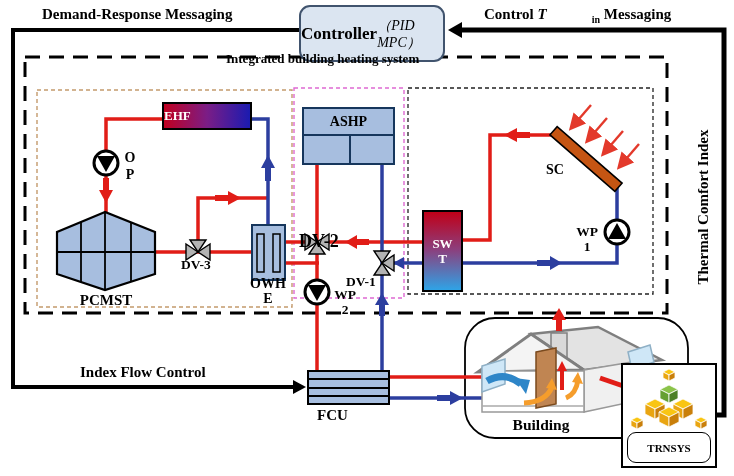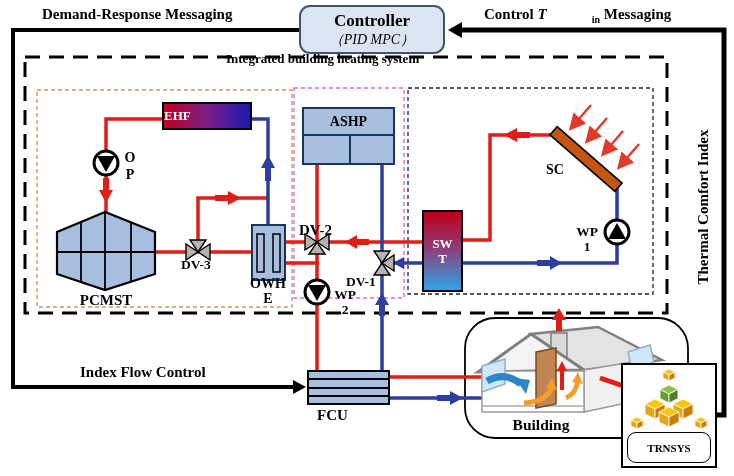--- a/index.html
+++ b/index.html
@@ -3,22 +3,22 @@
 <meta charset="utf-8">
 <style>
   html,body{margin:0;padding:0;background:#fff;}
   #canvas{position:relative;width:734px;height:476px;background:#fff;overflow:hidden;
           font-family:"Liberation Serif","DejaVu Serif",serif;}
   #wires{position:absolute;left:0;top:0;z-index:1;}
   .lbl{position:absolute;z-index:3;font-weight:bold;color:#000;white-space:nowrap;line-height:1.1;}
   .box{position:absolute;z-index:2;box-sizing:border-box;}
   .ctr{text-align:center;}
   
-  #controller{left:299px;top:5px;width:146px;height:49px;border:2.5px solid #41546e;border-radius:11px;
-              background:#dbe5f1;display:flex;flex-direction:column;align-items:center;justify-content:center;}
+  #controller{left:299px;top:5px;width:146px;height:57px;border:2.5px solid #41546e;border-radius:11px;
+              background:#dbe5f1;display:flex;align-items:center;justify-content:center;}
   #controller .t1{font-weight:bold;font-size:17px;line-height:20px;}
   #controller .t2{font-style:italic;font-size:14px;line-height:17px;}
   
   #ehf{left:162px;top:102px;width:90px;height:28px;border:2px solid #000;
        background:linear-gradient(90deg,#c00020,#7b1d86 50%,#1b1bb0);
        color:#fff;font-weight:bold;font-size:13px;display:flex;align-items:center;justify-content:flex-start;}
   #ashp{left:302px;top:107px;width:93px;height:58px;border:2px solid #16365c;background:#a7bedf;}
   #ashp .ttl{height:25px;border-bottom:2px solid #16365c;display:flex;align-items:center;justify-content:center;
              font-weight:bold;font-size:14px;}
   #ashp .div{position:absolute;left:50%;top:27px;bottom:0;width:2px;background:#16365c;}
@@ -246,21 +246,21 @@
 <div class="lbl ctr" style="left:121px;top:149px;width:18px;font-size:14px;line-height:17px;">
   <div>O</div>
   <div>P</div>
 </div>
 <div class="lbl ctr" style="left:68px;top:292px;width:76px;font-size:15px;">PCMST</div>
 <div class="lbl" style="left:181px;top:258px;font-size:13.5px;">DV-3</div>
 <div class="lbl ctr" style="left:245px;top:276px;width:46px;font-size:14px;line-height:15px;">
   <div>OWH</div>
   <div>E</div>
 </div>
-<div class="lbl" style="left:299px;top:222px;font-size:15px;">DV-2</div>
+<div class="lbl" style="left:299px;top:232px;font-size:18px;">DV-2</div>
 <div class="lbl ctr" style="left:331px;top:287px;width:28px;font-size:13.5px;line-height:15px;">
   <div>WP</div>
   <div>2</div>
 </div>
 <div class="lbl" style="left:346px;top:275px;font-size:13.5px;">DV-1</div>
 <div class="lbl" style="left:546px;top:162px;font-size:14px;">SC</div>
 <div class="lbl ctr" style="left:573px;top:224px;width:28px;font-size:13.5px;line-height:15px;">
   <div>WP</div>
   <div>1</div>
 </div>

